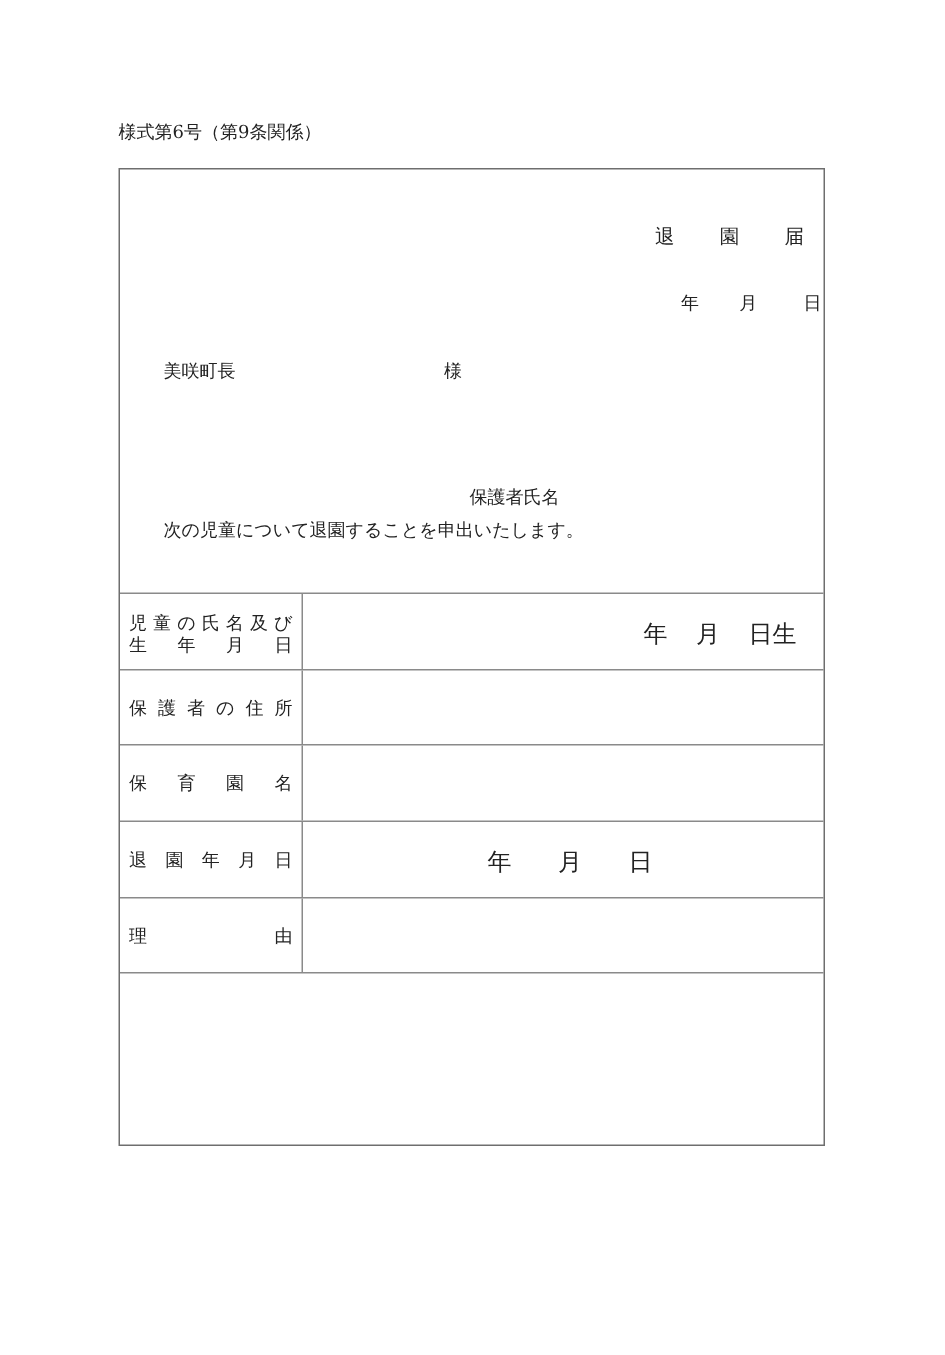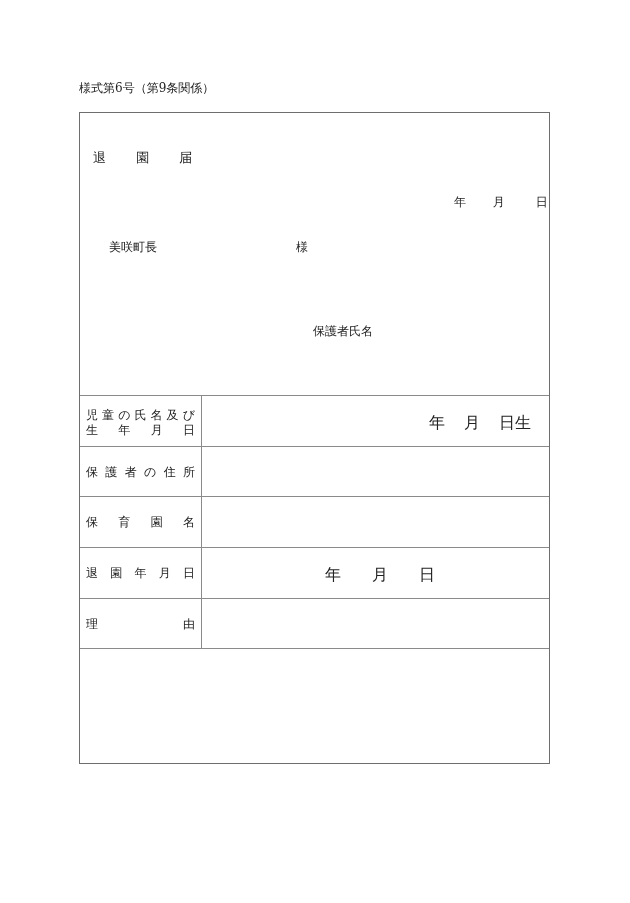--- a/index.html
+++ b/index.html
@@ -34,21 +34,21 @@
     }
     .abs {
       position: absolute;
       white-space: nowrap;
       font-size: 12px;
     }
     .doc-title {
       left: 0;
       width: 100%;
       top: 36px;
-      text-align: left;
+      text-align: right;
       font-size: 13px;
       letter-spacing: 0;
     }
     .doc-title span {
       display: inline-block;
       margin: 0 13px;
     }
     .date-line span {
       display: inline-block;
     }
@@ -115,20 +115,21 @@
     <span style="width:39px;">月</span>
     <span>日</span>
   </div>
 
   <div class="abs" style="left:29px; top:126px;">美咲町長</div>
   <div class="abs" style="left:216px; top:126px;">様</div>
 
   <div class="abs" style="left:233px; top:172px;margin-top:38px;">保護者氏名</div>
   <div class="abs" style="left:300px; top:168px; width:150px; height:20px;"></div>
 
+  <div class="abs" style="left:29px; top:232px;">次の児童について退園することを申出いたします。</div>
 
   <div class="table-area">
 
     <div class="row" style="height:51px;">
       <div class="label">
         <div class="label-line" style="top:11px;">
           <span>児</span>
           <span>童</span>
           <span>の</span>
           <span>氏</span>

